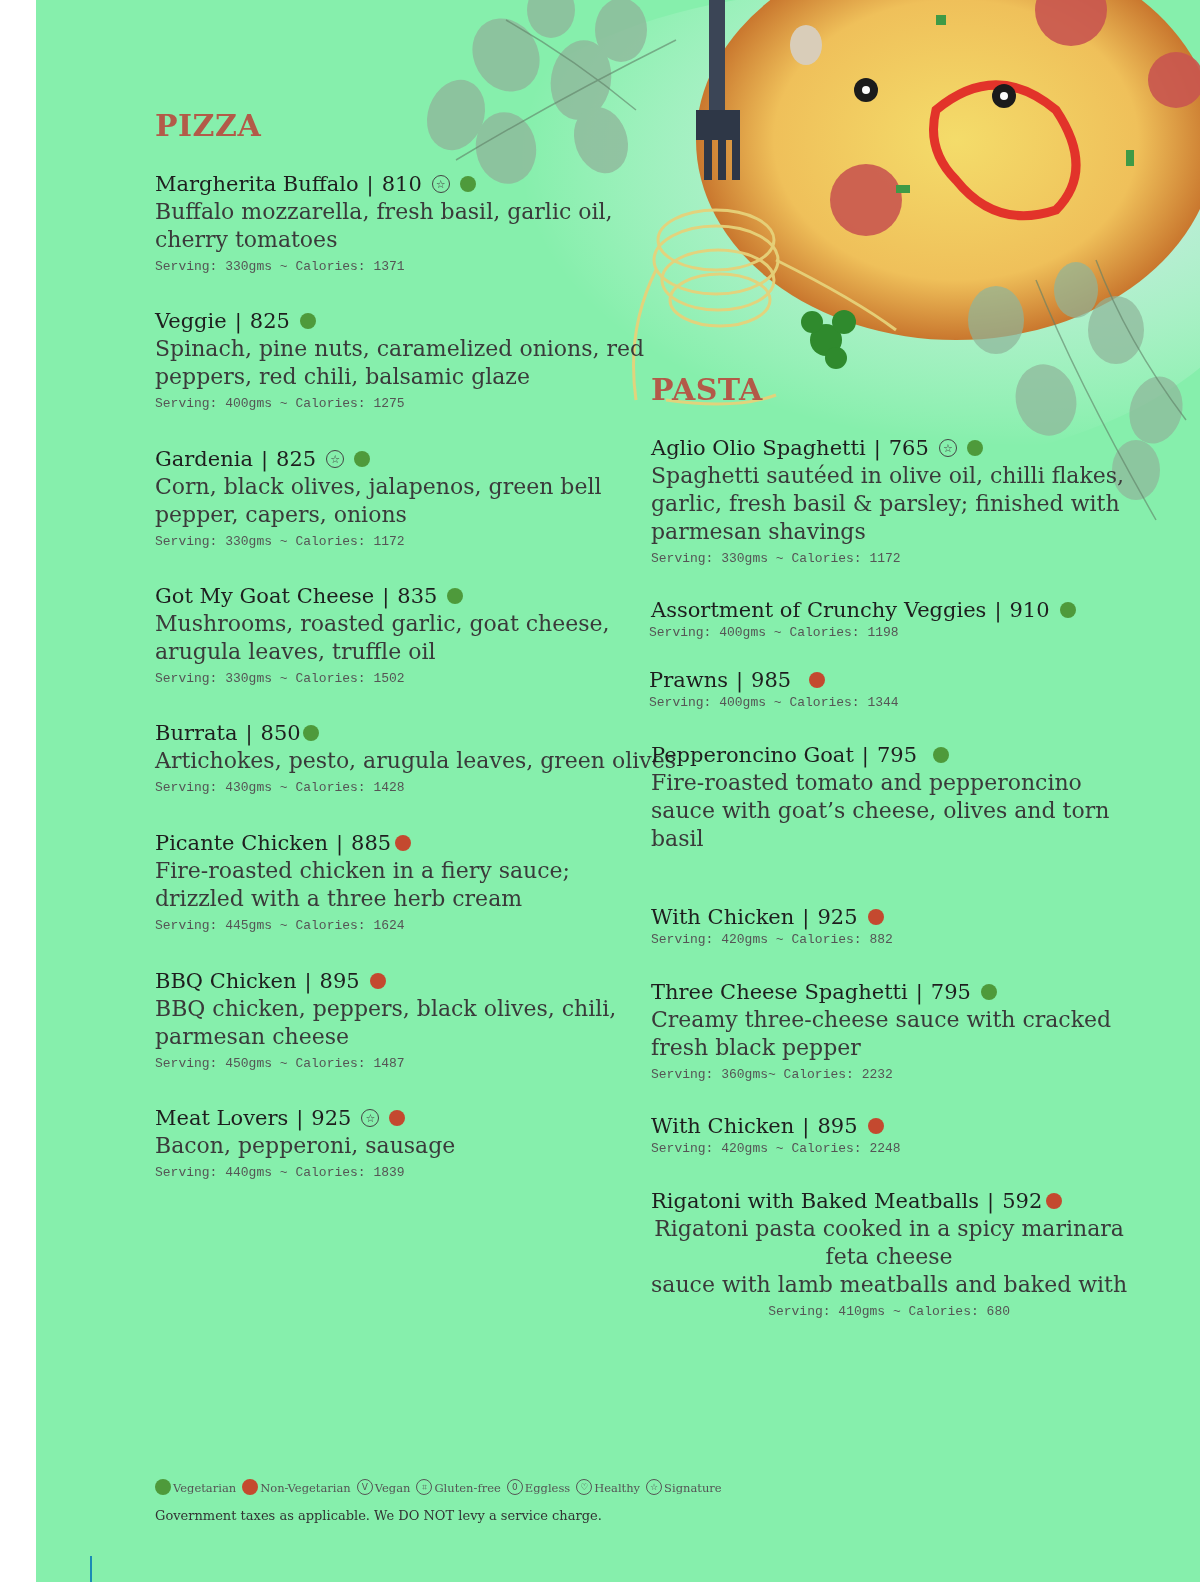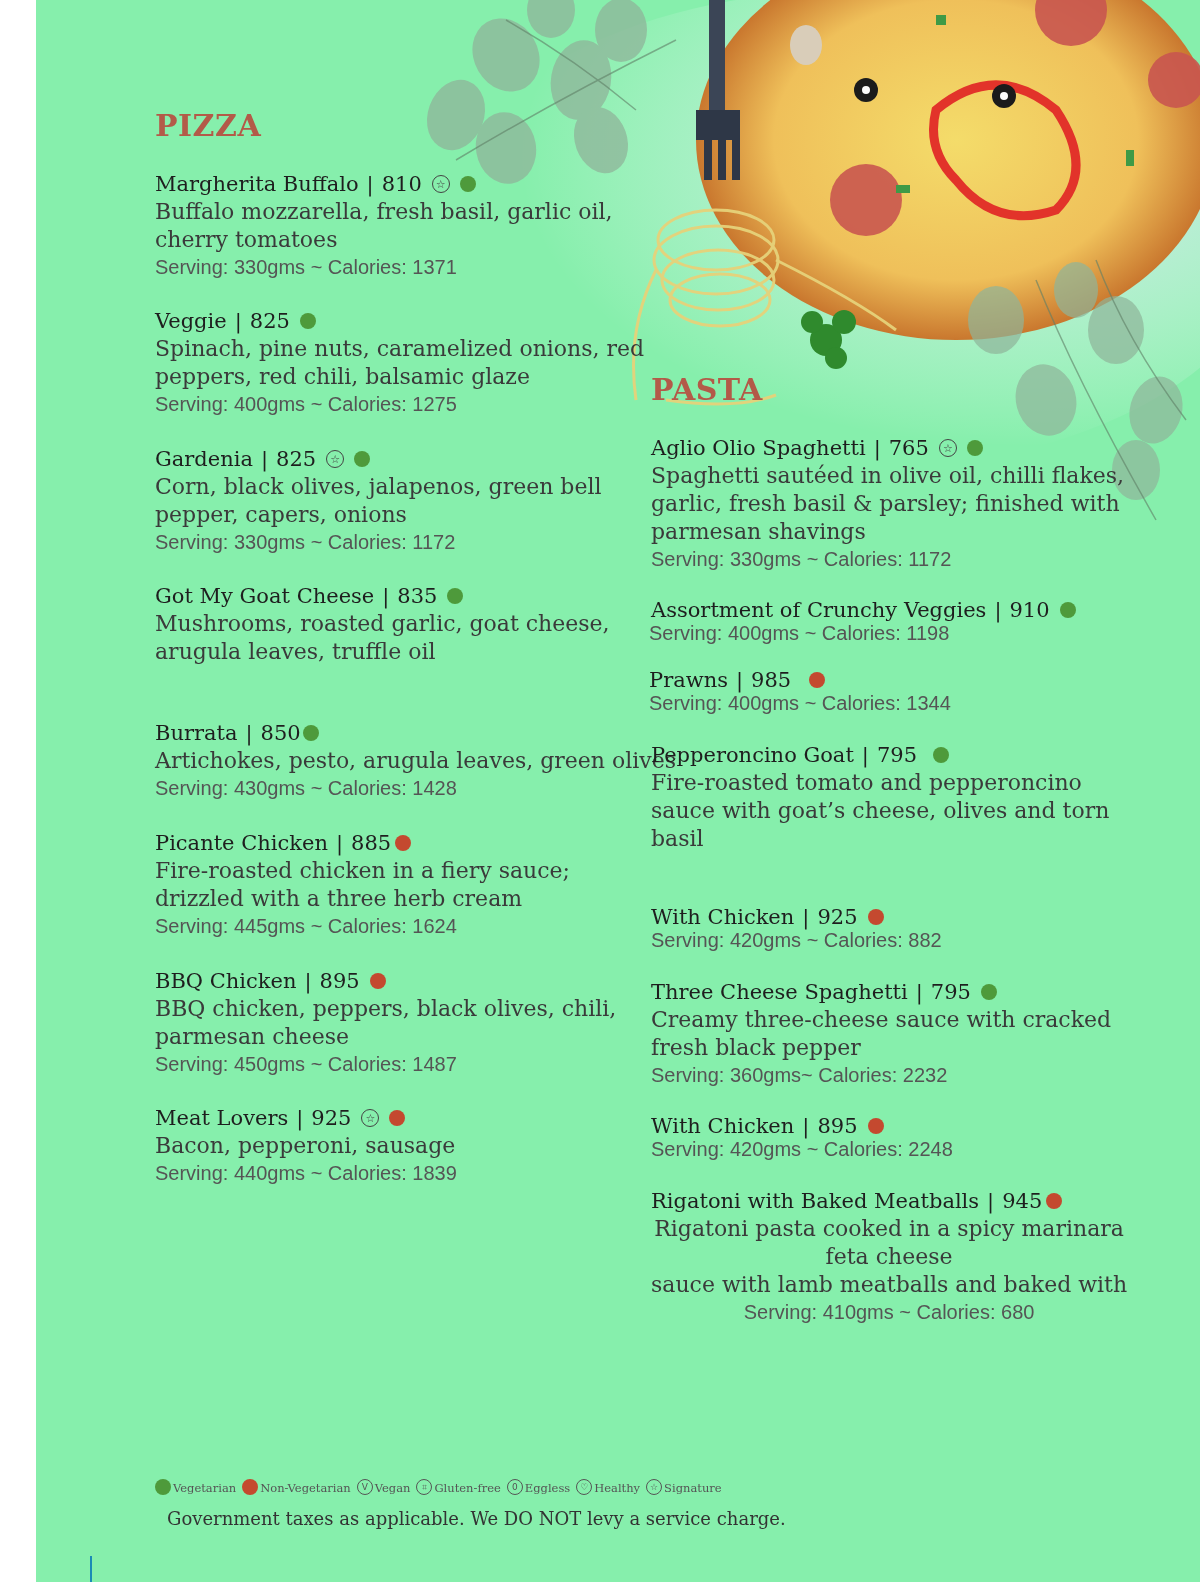--- a/index.html
+++ b/index.html
@@ -9,32 +9,32 @@
 
   
   .art { position: absolute; left: 0; top: 0; width: 1164px; height: 560px; pointer-events: none; }
 
   .section-title { position: absolute; font-family: "DejaVu Serif", serif; color: #b35a48; font-size: 30px; letter-spacing: 0.5px; }
 
   .item { position: absolute; }
   .item-head { display: flex; align-items: center; font-family: "DejaVu Serif", serif; font-size: 21px; color: #1e1e1e; line-height: 28px; white-space: nowrap; }
   .item-head .sep { margin: 0 8px; }
   .item-desc { font-family: "DejaVu Serif", serif; font-size: 22px; color: #3a3a3a; line-height: 28px; font-weight: 300; }
-  .item-meta { font-family: Liberation Sans, sans-serif; font-size: 20px; color: #555; line-height: 22px; margin-top: 2px; }
+  .item-meta { font-family: Liberation Mono, monospace; font-size: 13px; color: #555; line-height: 22px; margin-top: 2px; }
 
   .dot { display: inline-block; width: 16px; height: 16px; border-radius: 50%; margin-left: 10px; flex: none; }
   .dot.veg { background: #4e9a3b; }
   .dot.nonveg { background: #c4492f; }
   .sig { display: inline-flex; align-items: center; justify-content: center; width: 18px; height: 18px; border: 1.3px solid #444; border-radius: 50%; font-size: 11px; line-height: 1; color: #444; margin-left: 10px; flex: none; font-family: "DejaVu Sans", sans-serif; }
 
   .legend { position: absolute; left: 119px; top: 1479px; display: flex; align-items: center; font-family: "DejaVu Serif", serif; font-size: 11.5px; color: #555; white-space: nowrap; }
   .legend .lg { display: flex; align-items: flex-end; margin-right: 6px; }
   .legend .ldot { width: 16px; height: 16px; border-radius: 50%; margin-right: 2px; }
   .legend .lic { display: inline-flex; align-items: center; justify-content: center; width: 16px; height: 16px; border: 1.2px solid #555; border-radius: 50%; font-size: 9px; margin-right: 2px; font-family: "DejaVu Sans", sans-serif; color: #555; }
-  .footer-note { position: absolute; left: 131px; top: 1508px; font-family: "DejaVu Serif", serif; font-size: 18px; color: #333; }
+  .footer-note { position: absolute; left: 119px; top: 1508px; font-family: "DejaVu Serif", serif; font-size: 13px; color: #333; }
   .corner-mark { position: absolute; left: 90px; top: 1556px; width: 2px; height: 26px; background: #1b8bb5; }
 </style>
 </head>
 <body>
 
 <div class="page">
 
   <svg class="art" viewBox="0 0 1164 560" xmlns="http://www.w3.org/2000/svg">
     <defs>
       <radialGradient id="sky" cx="70%" cy="35%" r="60%">
@@ -165,20 +165,21 @@
 
   <div class="item" style="left:119px; top:582px;">
     <div class="item-head">
       <span>Got My Goat Cheese</span>
       <span class="sep">|</span>
       <span>835</span>
       <span class="dot veg"></span>
     </div>
     <div class="item-desc">Mushrooms, roasted garlic, goat cheese,</div>
     <div class="item-desc">arugula leaves, truffle oil</div>
+    <div class="item-meta">Serving: 330gms ~ Calories: 1502</div>
   </div>
 
   <div class="item" style="left:119px; top:719px;">
     <div class="item-head">
       <span>Burrata</span>
       <span class="sep">|</span>
       <span>850</span>
       <span class="dot veg" style="margin-left:2px;"></span>
     </div>
     <div class="item-desc">Artichokes, pesto, arugula leaves, green olives</div>
@@ -298,21 +299,21 @@
       <span>895</span>
       <span class="dot nonveg"></span>
     </div>
     <div class="item-meta" style="margin-top:-2px;">Serving: 420gms ~ Calories: 2248</div>
   </div>
 
   <div class="item" style="left:615px; top:1187px;text-align:center;">
     <div class="item-head">
       <span>Rigatoni with Baked Meatballs</span>
       <span class="sep">|</span>
-      <span>945</span>
+      <span>592</span>
       <span class="dot nonveg" style="margin-left:4px;"></span>
     </div>
     <div class="item-desc">Rigatoni pasta cooked in a spicy marinara</div>
     <div class="item-desc">feta cheese</div>
     <div class="item-desc">sauce with lamb meatballs and baked with</div>
     <div class="item-meta">Serving: 410gms ~ Calories: 680</div>
   </div>
 
   <div class="legend">
     <span class="lg">

